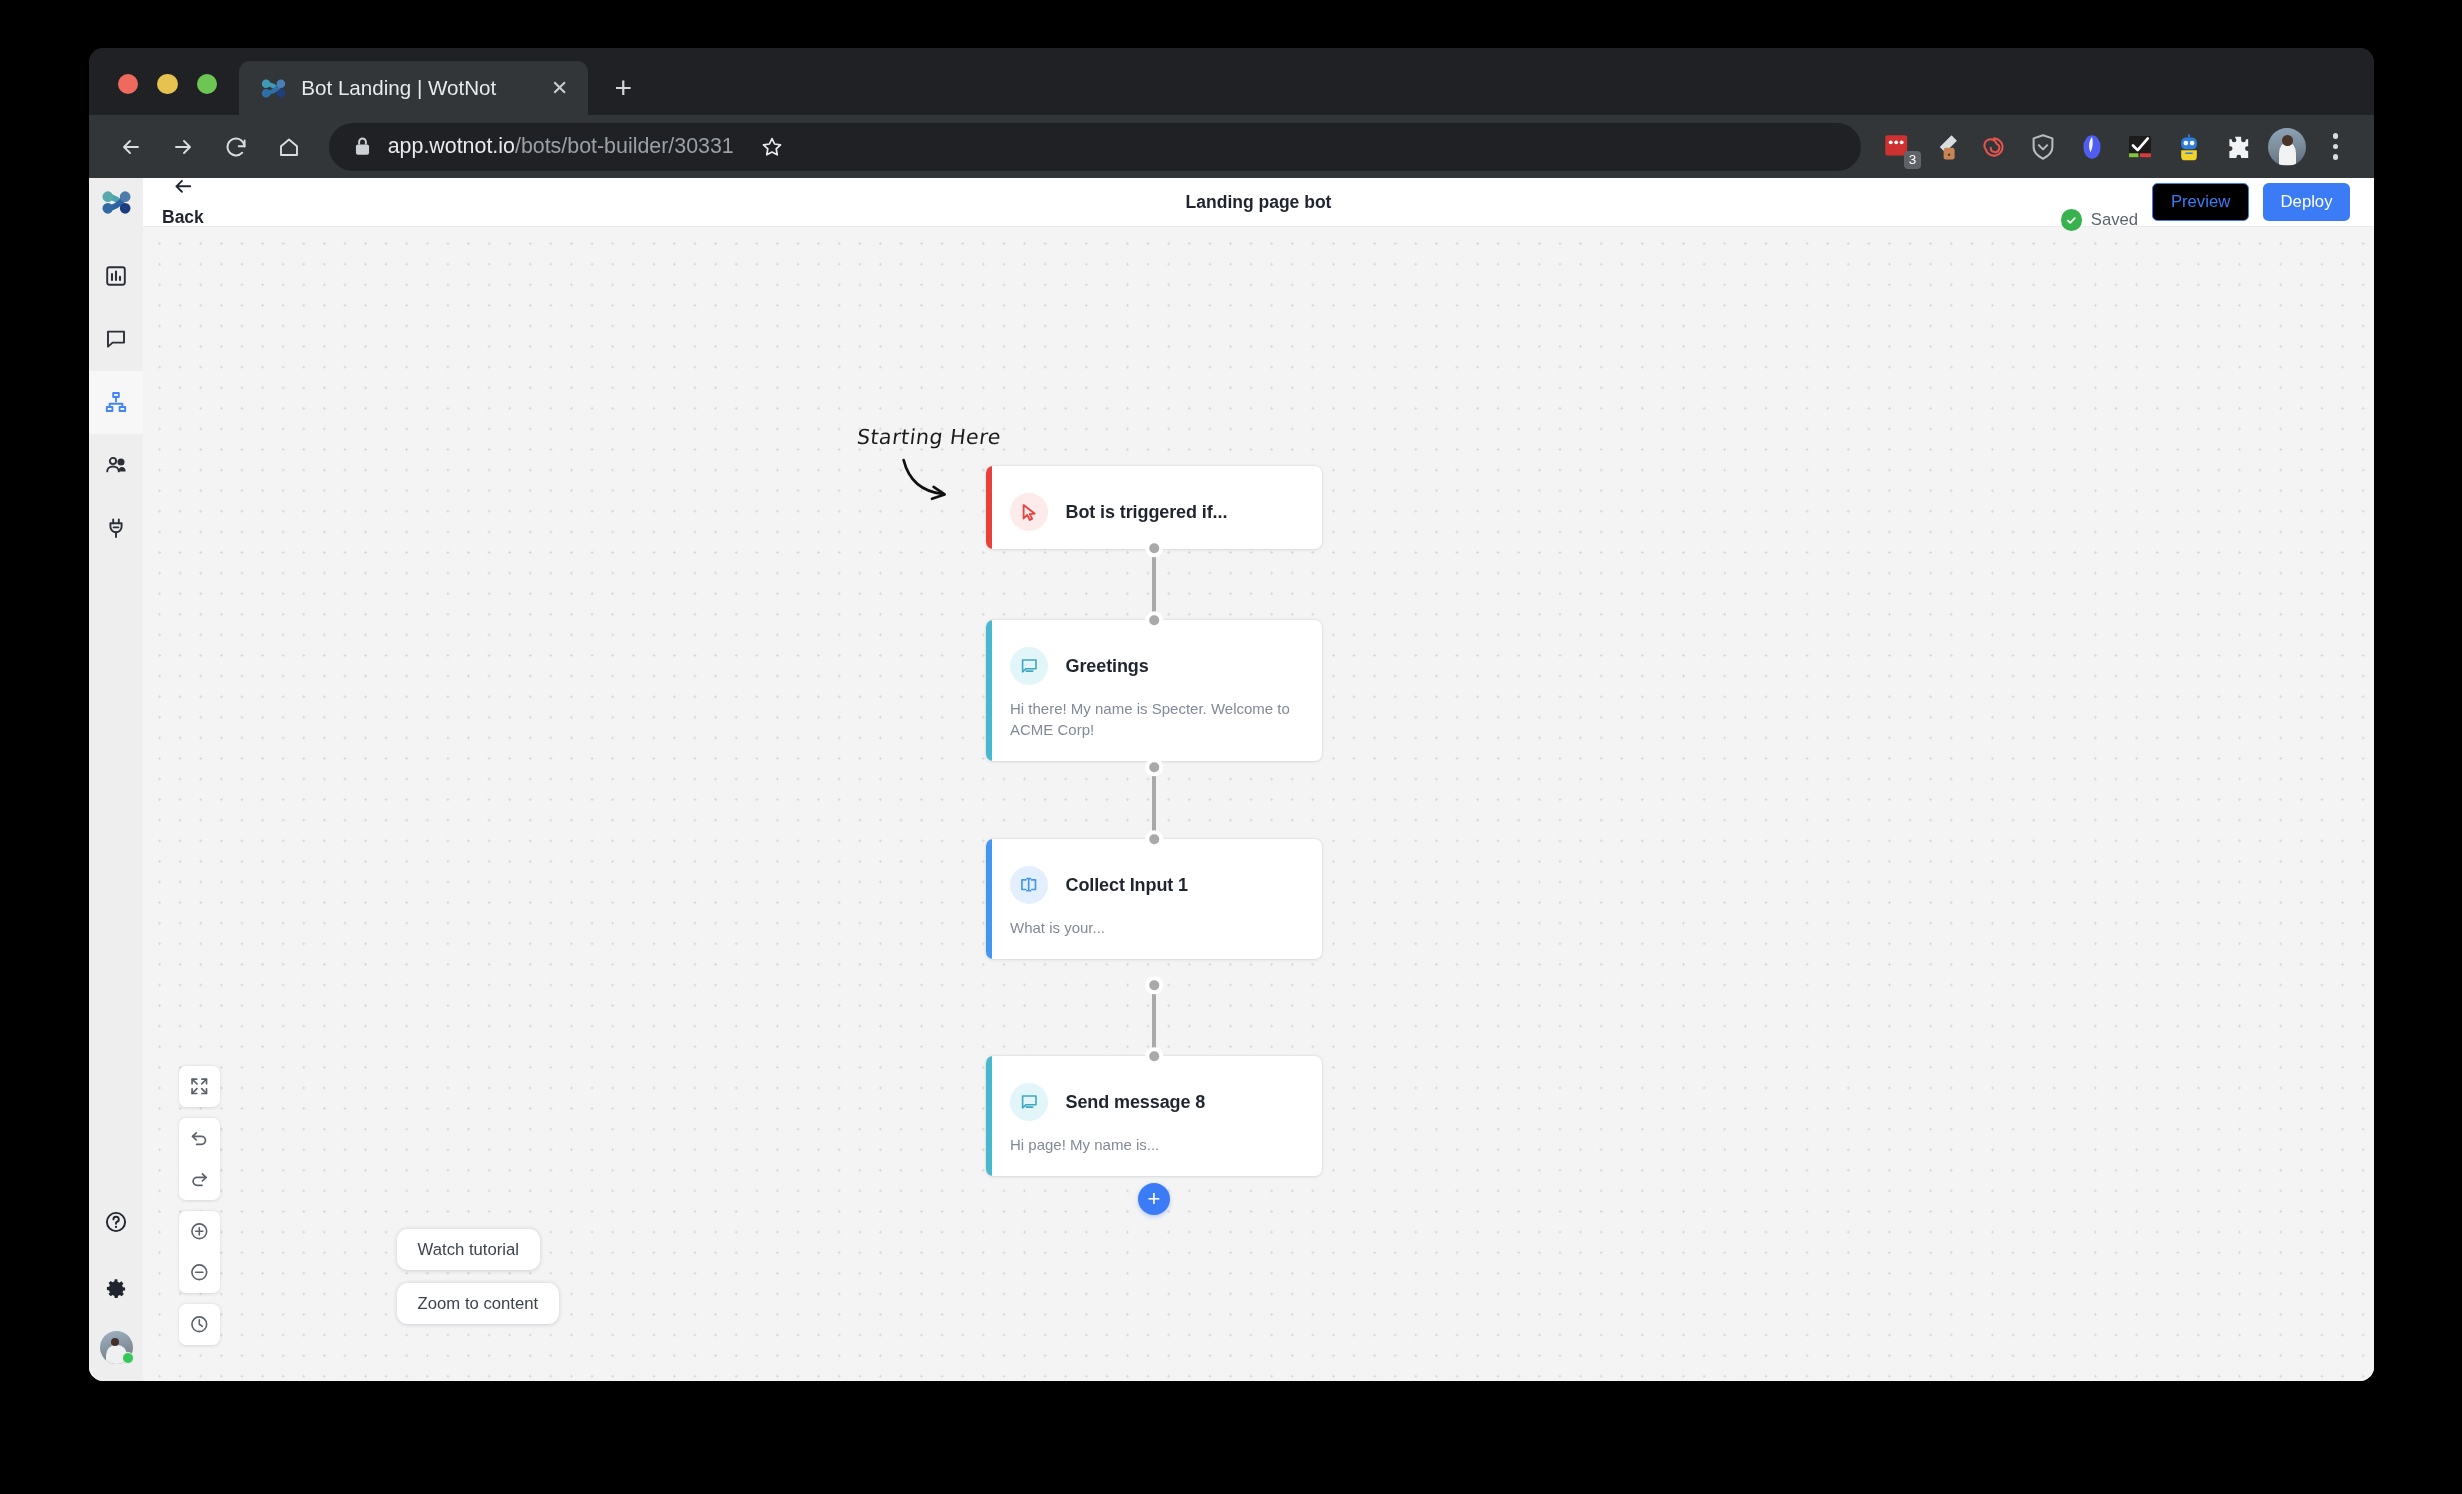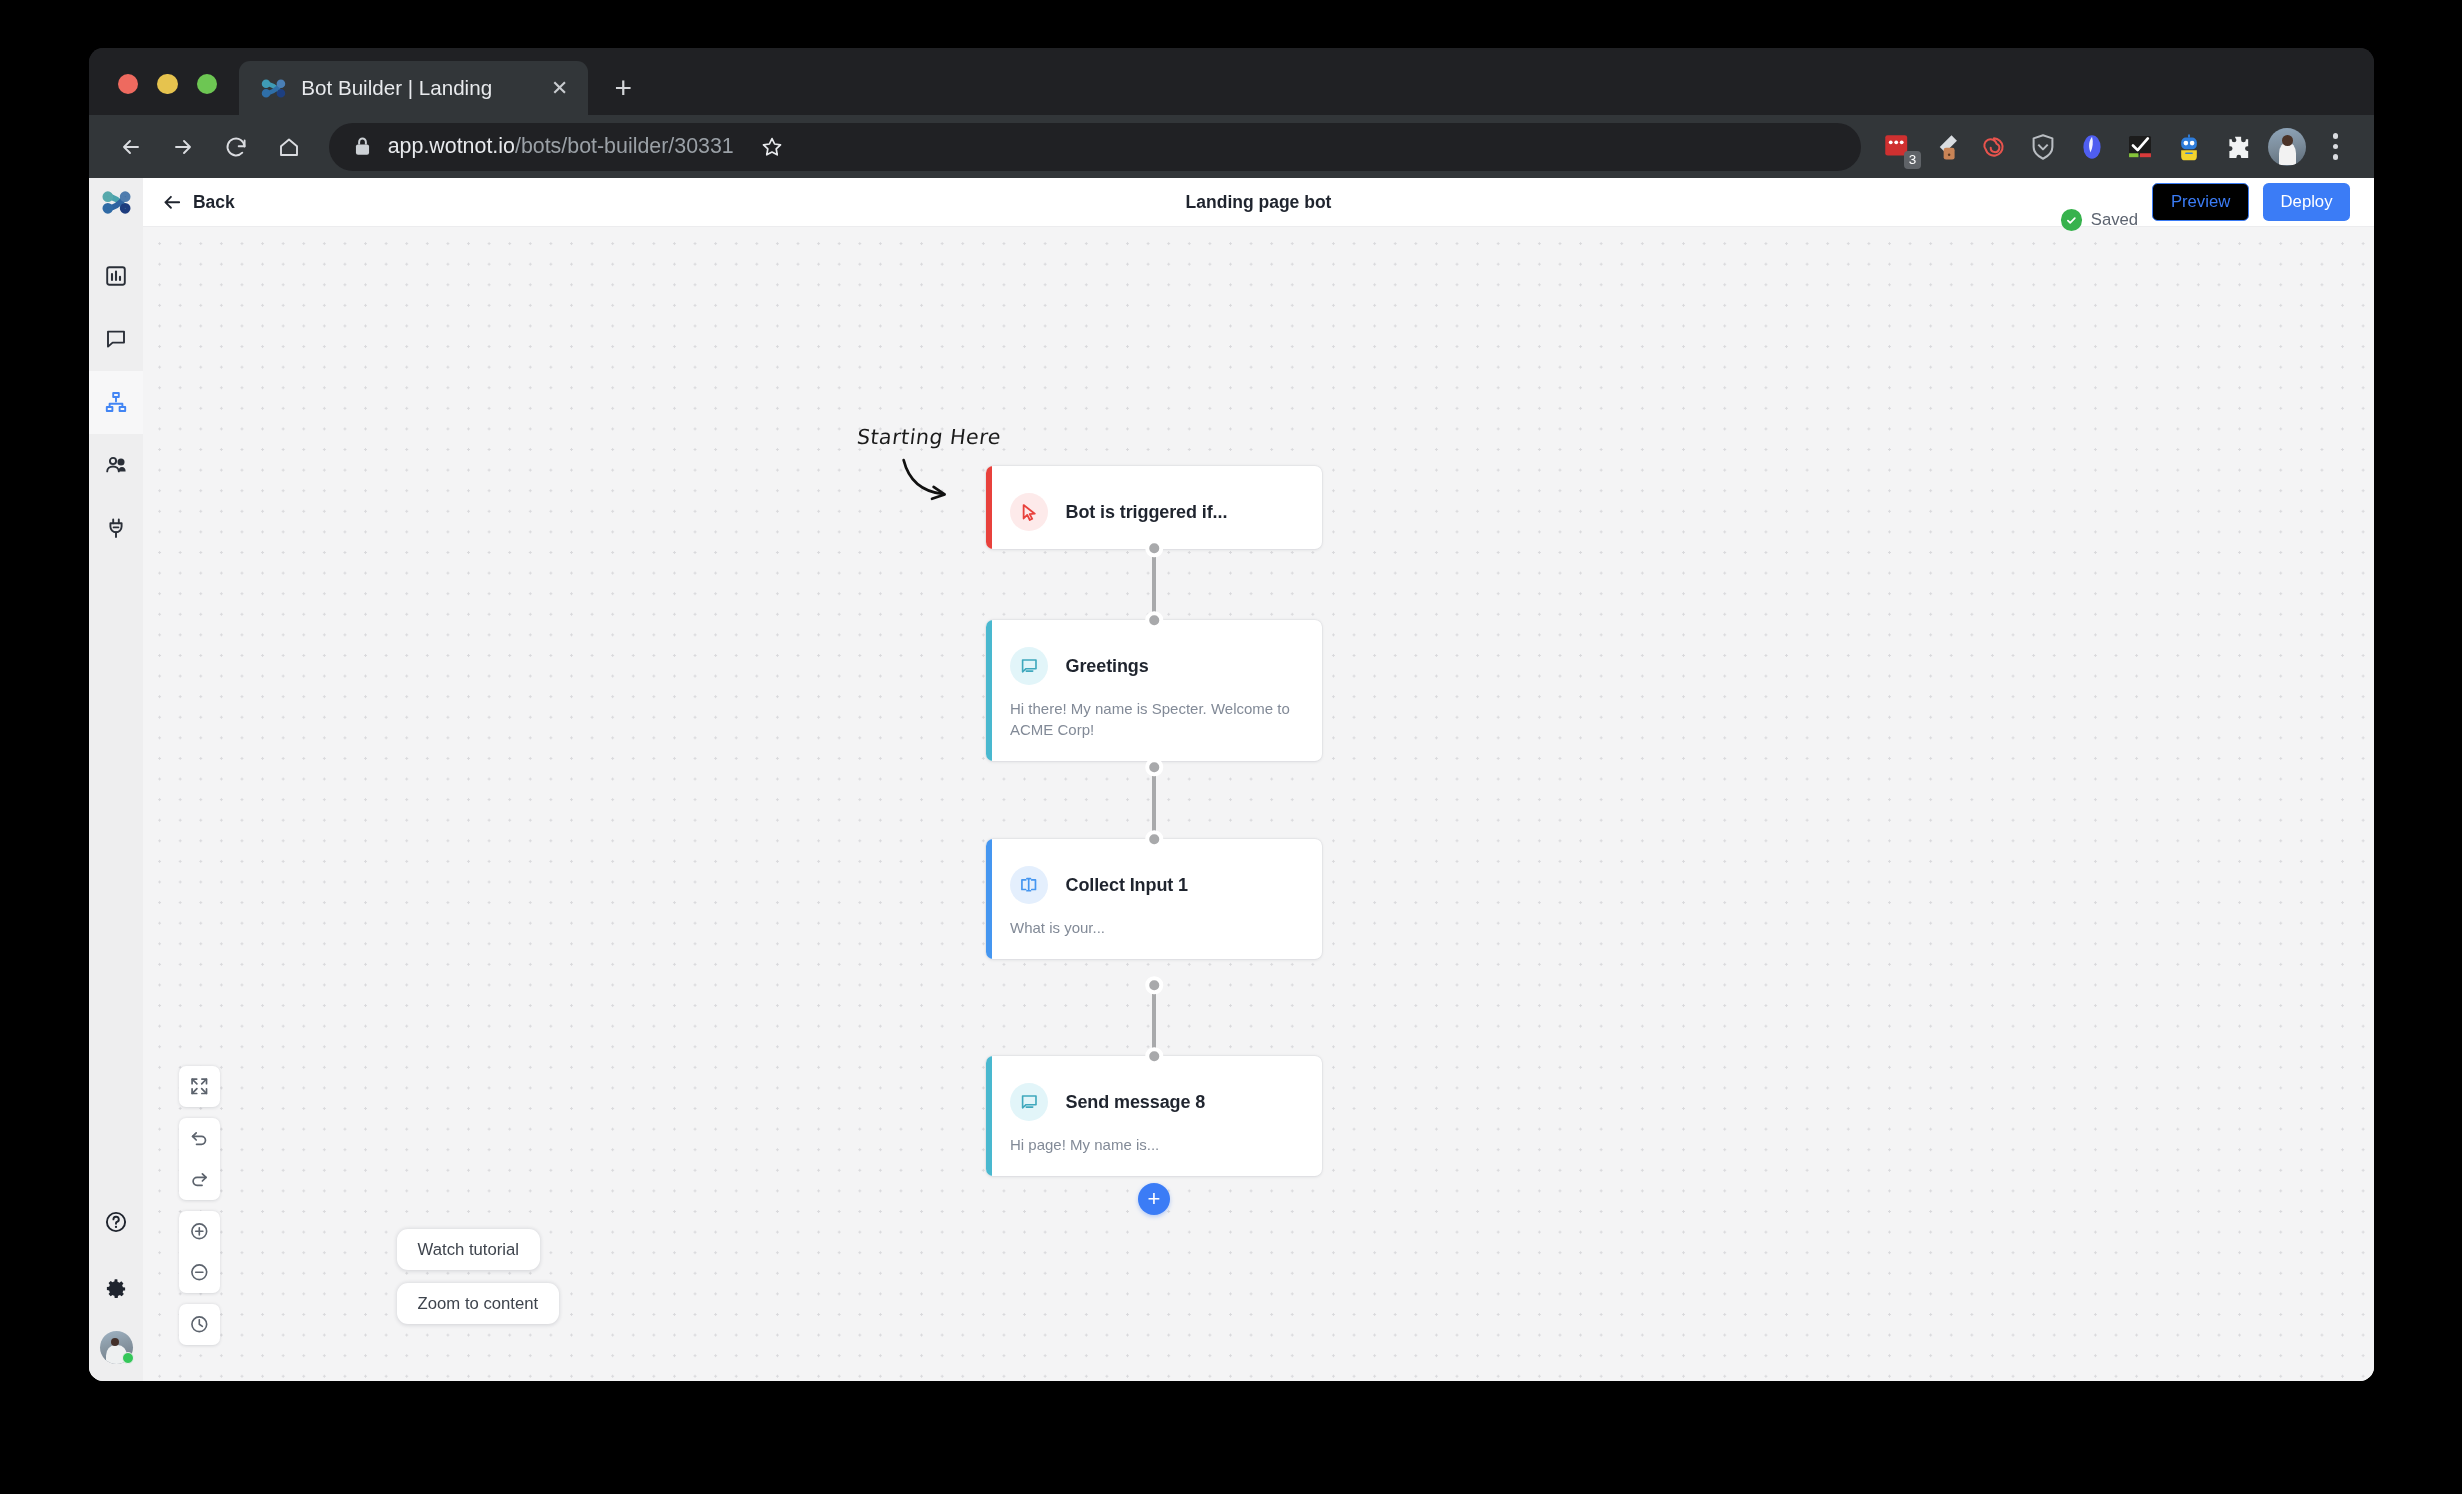--- a/index.html
+++ b/index.html
@@ -203,21 +203,21 @@
     height: 49px;
     background: #fff;
     display: flex; align-items: center;
     padding: 0 24px 0 19px;
     flex: none;
     position: relative;
     border-bottom: 0.8px solid #ececee;
   }
   .back-btn {
     display: flex; align-items: center; gap: 10.3px;
-    color: #1f242e; font-size: 17.5px; font-weight: 700;
+    color: #1f242e; font-size: 17.5px; font-weight: 700; flex-direction: column;
   }
   .app-title {
     position: absolute; left: 0; right: 0;
     text-align: center;
     font-size: 17.5px; font-weight: 700; color: #1f242e;
     pointer-events: none;
   }
   .header-right {
     margin-left: auto;
     display: flex; align-items: center; gap: 14.3px;
@@ -384,21 +384,21 @@
       <svg class="tab-favicon" viewBox="0 0 40 40">
         <g fill="none" stroke-width="6.4" stroke-linecap="round">
           <path d="M8 13 Q20 13 32 27" stroke="#3f9bb5"></path>
           <path d="M8 27 Q20 27 32 13" stroke="#2f6fa8"></path>
           <circle cx="9" cy="13" r="3.2" stroke="#3f9bb5"></circle>
           <circle cx="31" cy="13" r="3.2" stroke="#4a7fb5"></circle>
           <circle cx="9" cy="27" r="3.2" stroke="#2f6fa8"></circle>
           <circle cx="31" cy="27" r="3.2" stroke="#1d3f80"></circle>
         </g>
       </svg>
-      <span class="tab-title">Bot Builder | Landing</span>
+      <span class="tab-title">Bot Landing | WotNot</span>
       <span class="tab-close">✕</span>
     </div>
 
     <div class="new-tab">+</div>
   </div>
 
   <div class="omnibox-row">
     <div class="nav-btn">
       <svg width="24" height="24" viewBox="0 0 24 24" fill="none" stroke="#dadce0" stroke-width="1.9" stroke-linecap="round" stroke-linejoin="round">
         <path d="M19 12H5M11 18l-6-6 6-6"></path>

